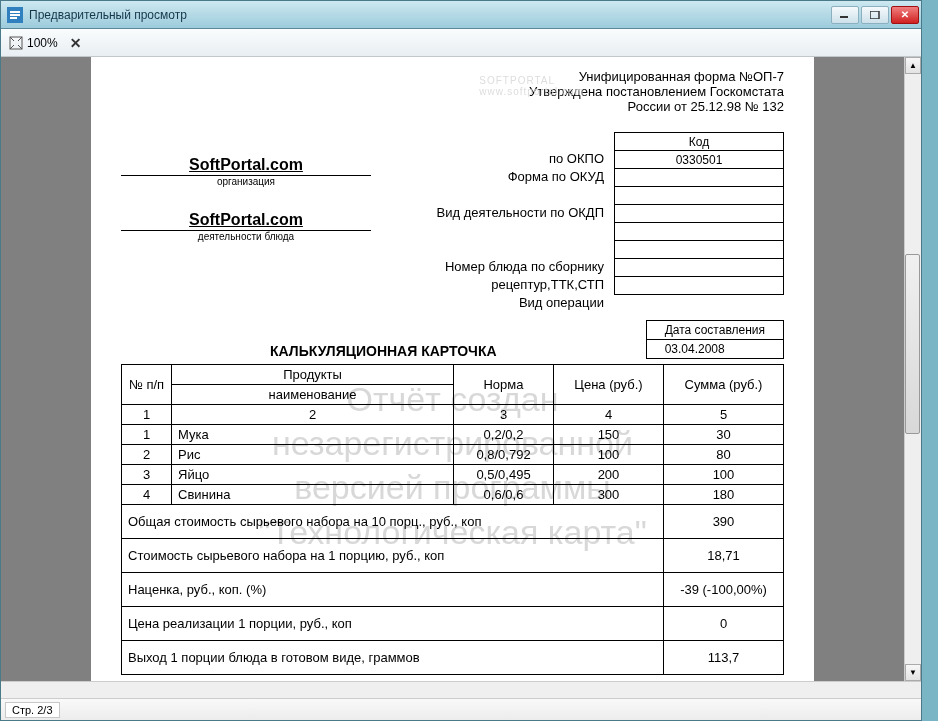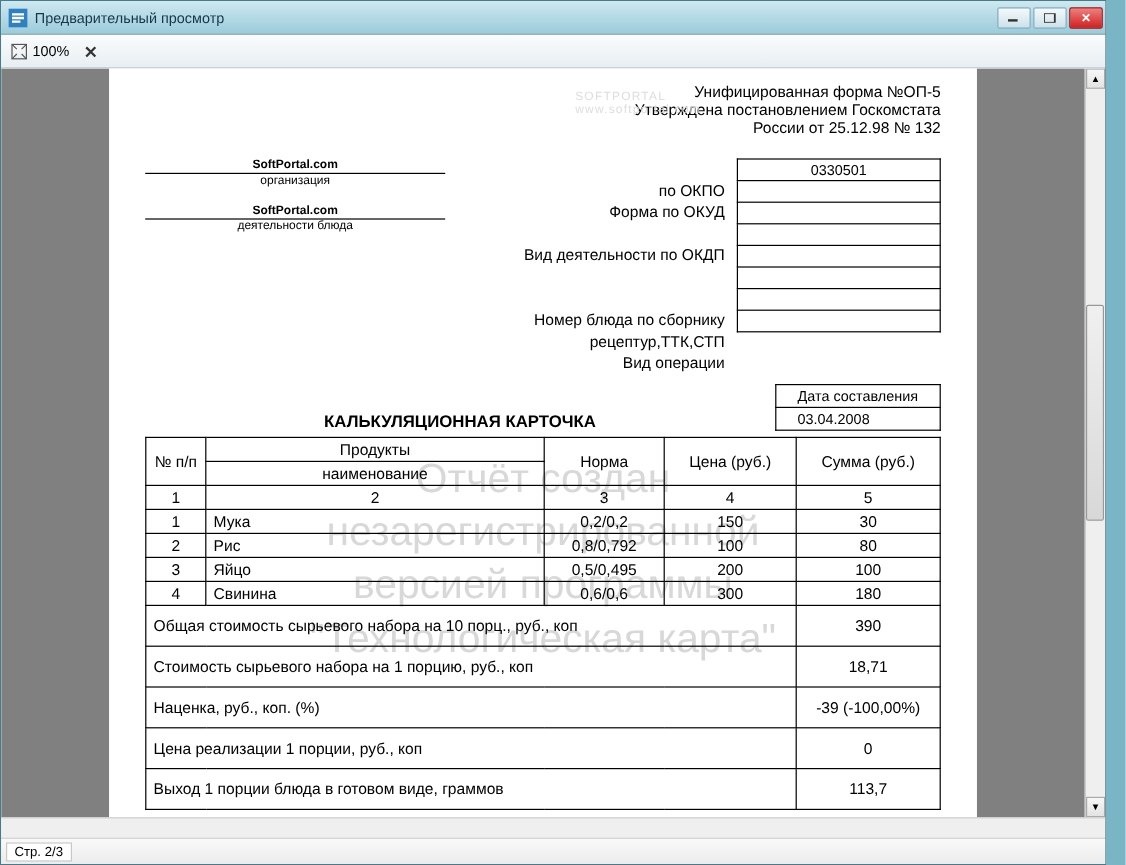--- a/index.html
+++ b/index.html
@@ -25,21 +25,21 @@
 .vscroll .thumb { position: absolute; width: 15px; left: 0; background: linear-gradient(#f0f0f0,#d8d8d8); border: 1px solid #999; border-radius: 2px; }
 .hscroll { height: 17px; background: #efefef; border-top: 1px solid #ccc; }
 .statusbar { height: 22px; background: linear-gradient(#f9f9f9,#ececec); border-top: 1px solid #ccc; display: flex; align-items: center; padding: 0 4px; font-size: 11px; }
 .statusbox { border: 1px solid #c8c8c8; padding: 1px 6px; background: #fff; }
 
 
 .doc { padding: 12px 30px 0 30px; font-family: Arial, sans-serif; color: #000; position: relative; }
 .hdr-right { text-align: right; font-size: 13px; margin-bottom: 18px; }
 .watermark-badge { position:absolute; top:6px; right:200px; color:#ddd; font-size:10px; letter-spacing:1px; }
 .left-col { width: 250px; }
-.org-line { text-align: center; font-weight: bold; font-size: 10px; border-bottom: 1px solid #000; padding: 0 4px 1px; margin-top:0; }
+.org-line { text-align: center; font-weight: bold; font-size: 16px; border-bottom: 1px solid #000; padding: 0 4px 1px; margin-top:24px;text-decoration:underline; }
 .org-sub { text-align: center; font-size: 10px; margin-bottom: 14px; }
 .code-table { border-collapse: collapse; width: 170px; }
 .code-table td { border: 1px solid #000; height: 18px; text-align: center; font-size: 12px; }
 .date-table { border-collapse: collapse; margin-left: auto; margin-top: 8px; border-radius: 14px; }
 .date-table td { border: 1px solid #000; padding: 2px 18px; font-size: 12px; text-align: center; }
 .doc-title { text-align: center; font-weight: bold; font-size: 14px; margin-top: 20px; }
 .main-table { border-collapse: collapse; width: 100%; margin-top: 5px; font-size: 13px; }
 .main-table th, .main-table td { border: 1px solid #000; padding: 2px 6px; }
 .main-table th { font-weight: normal; text-align: center; }
 .main-table .c { text-align: center; }
@@ -94,21 +94,21 @@
       <div class="doc">
         <div class="watermark">
           <div>Отчёт создан</div>
           <div>незарегистрированной</div>
           <div>версией программы</div>
           <div>"Технологическая карта"</div>
         </div>
         <div class="doc-content">
           <div class="watermark-badge">SOFTPORTAL<br>www.softportal.com</div>
           <div class="hdr-right">
-            <div>Унифицированная форма №ОП-5</div>
+            <div>Унифицированная форма №ОП-7</div>
             <div>Утверждена постановлением Госкомстата</div>
             <div>России от 25.12.98 № 132</div>
           </div>
 
           <div class="info-block">
             <div class="left-col">
               <div class="org-line">SoftPortal.com</div>
               <div class="org-sub">организация</div>
               <div class="org-line">SoftPortal.com</div>
               <div class="org-sub">деятельности блюда</div>
@@ -120,20 +120,23 @@
               <div class="label-line">&nbsp;</div>
               <div class="label-line">Вид деятельности по ОКДП</div>
               <div class="label-line">&nbsp;</div>
               <div class="label-line">&nbsp;</div>
               <div class="label-line">Номер блюда по сборнику рецептур,ТТК,СТП</div>
               <div class="label-line">Вид операции</div>
             </div>
             <div class="info-codes">
               <table class="code-table">
                 <tbody>
+                    <tr>
+                      <td>Код</td>
+                    </tr>
                 <tr>
                       <td>0330501</td>
                     </tr>
                 <tr>
                       <td>&nbsp;</td>
                     </tr>
                 <tr>
                       <td>&nbsp;</td>
                     </tr>
                 <tr>

